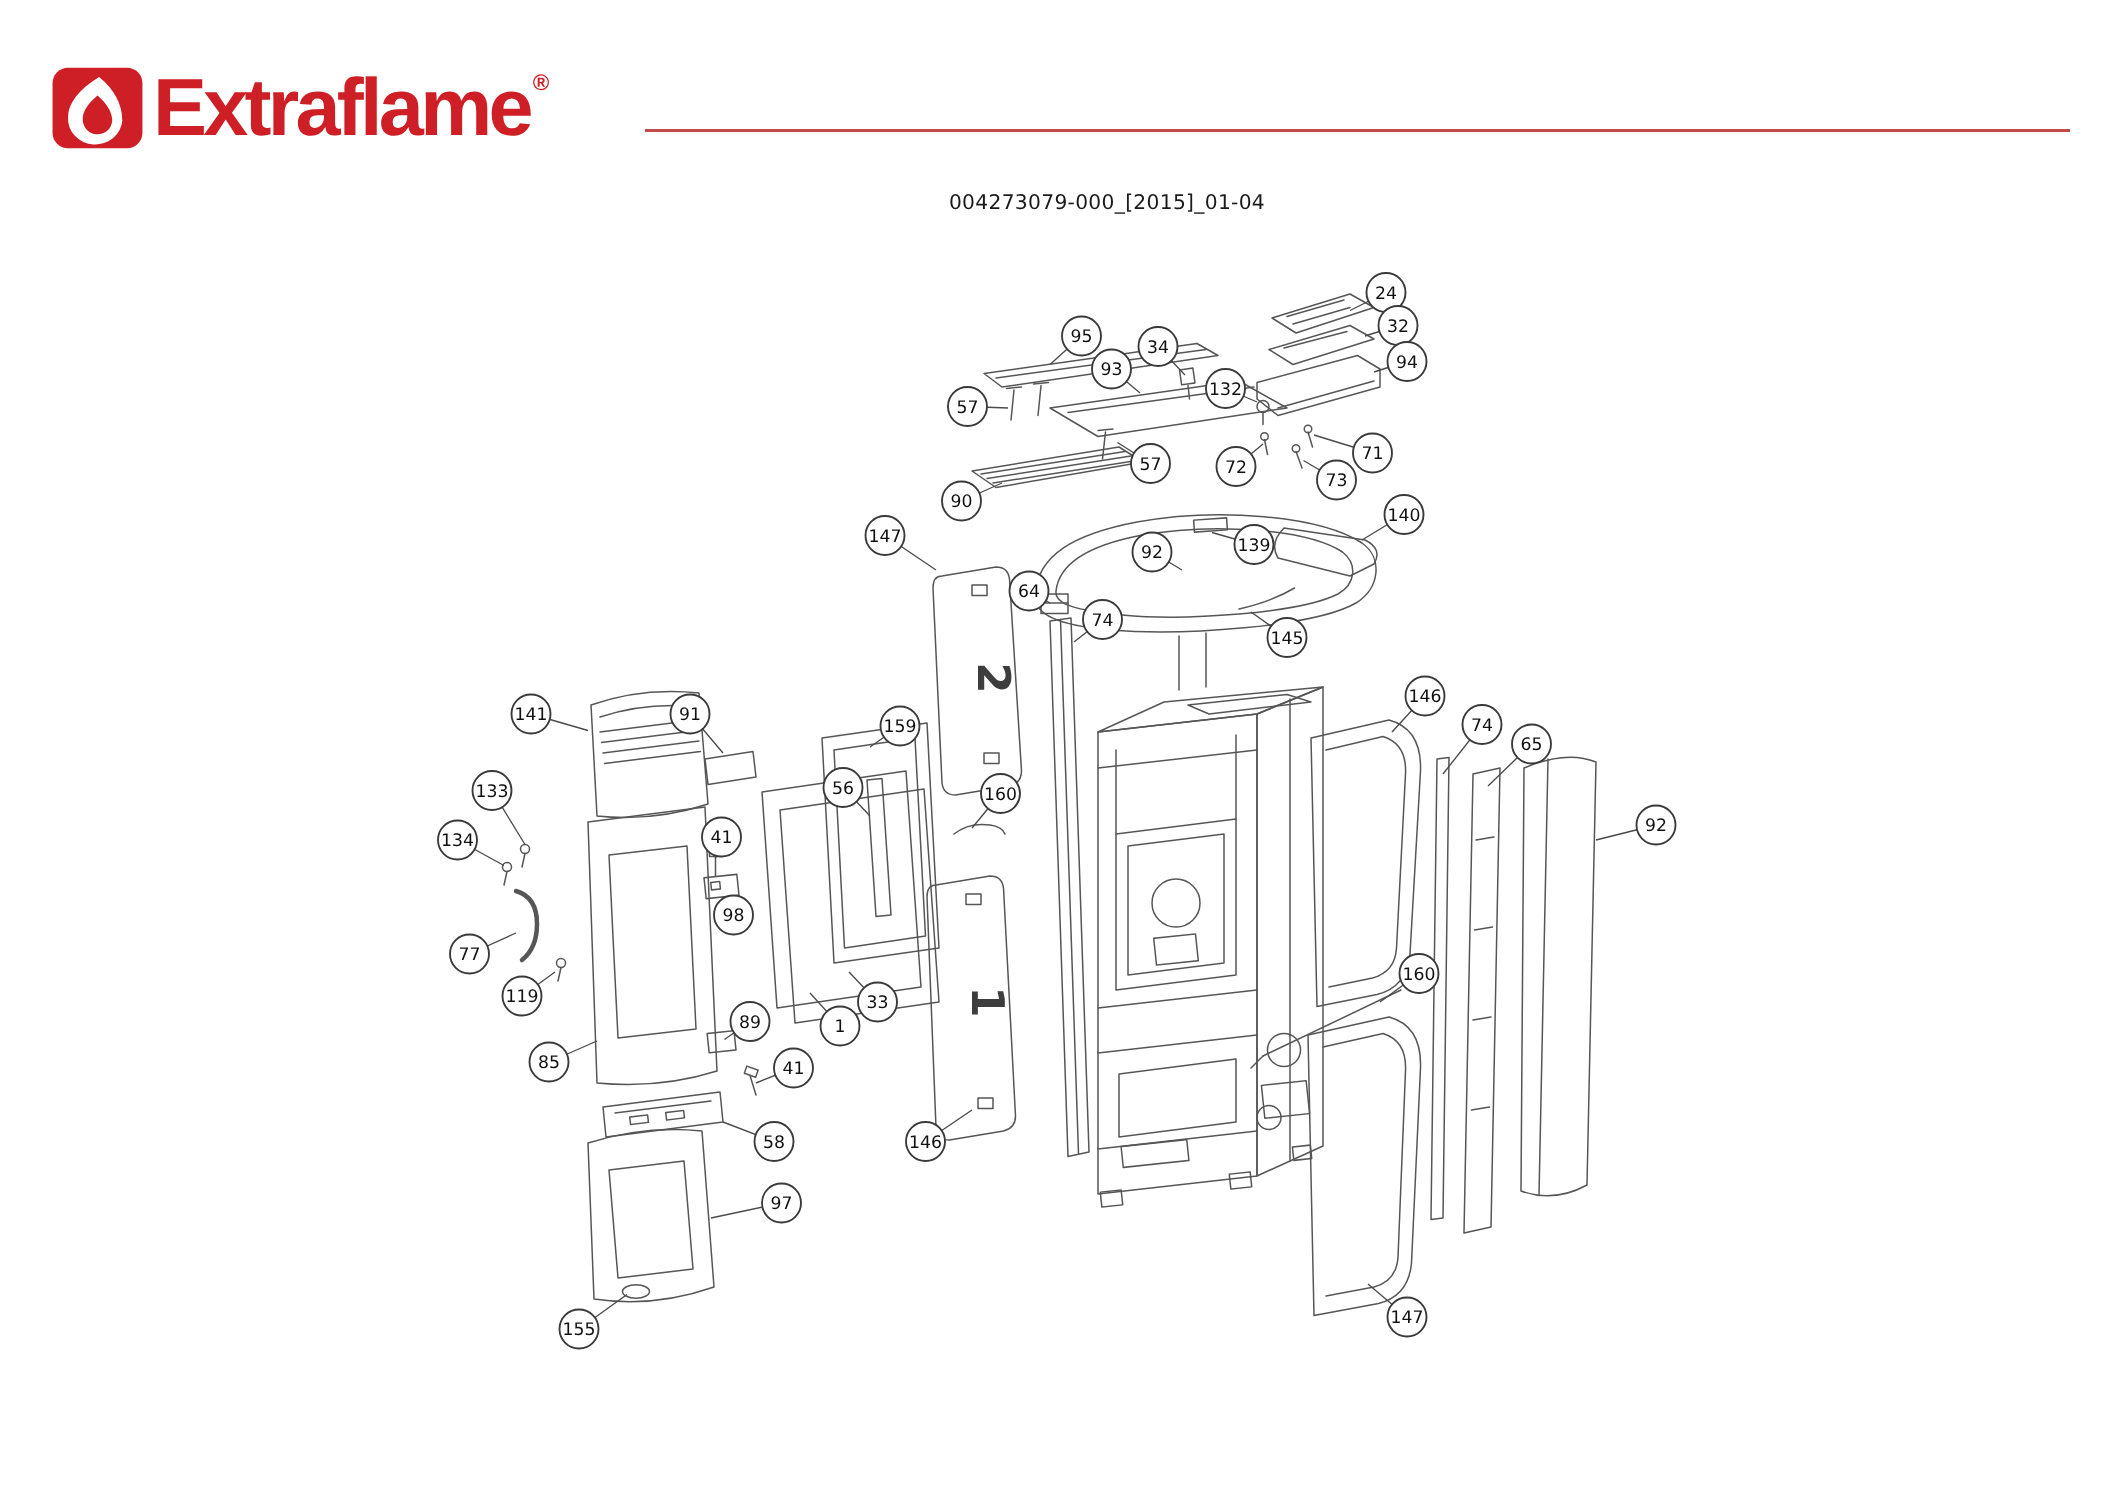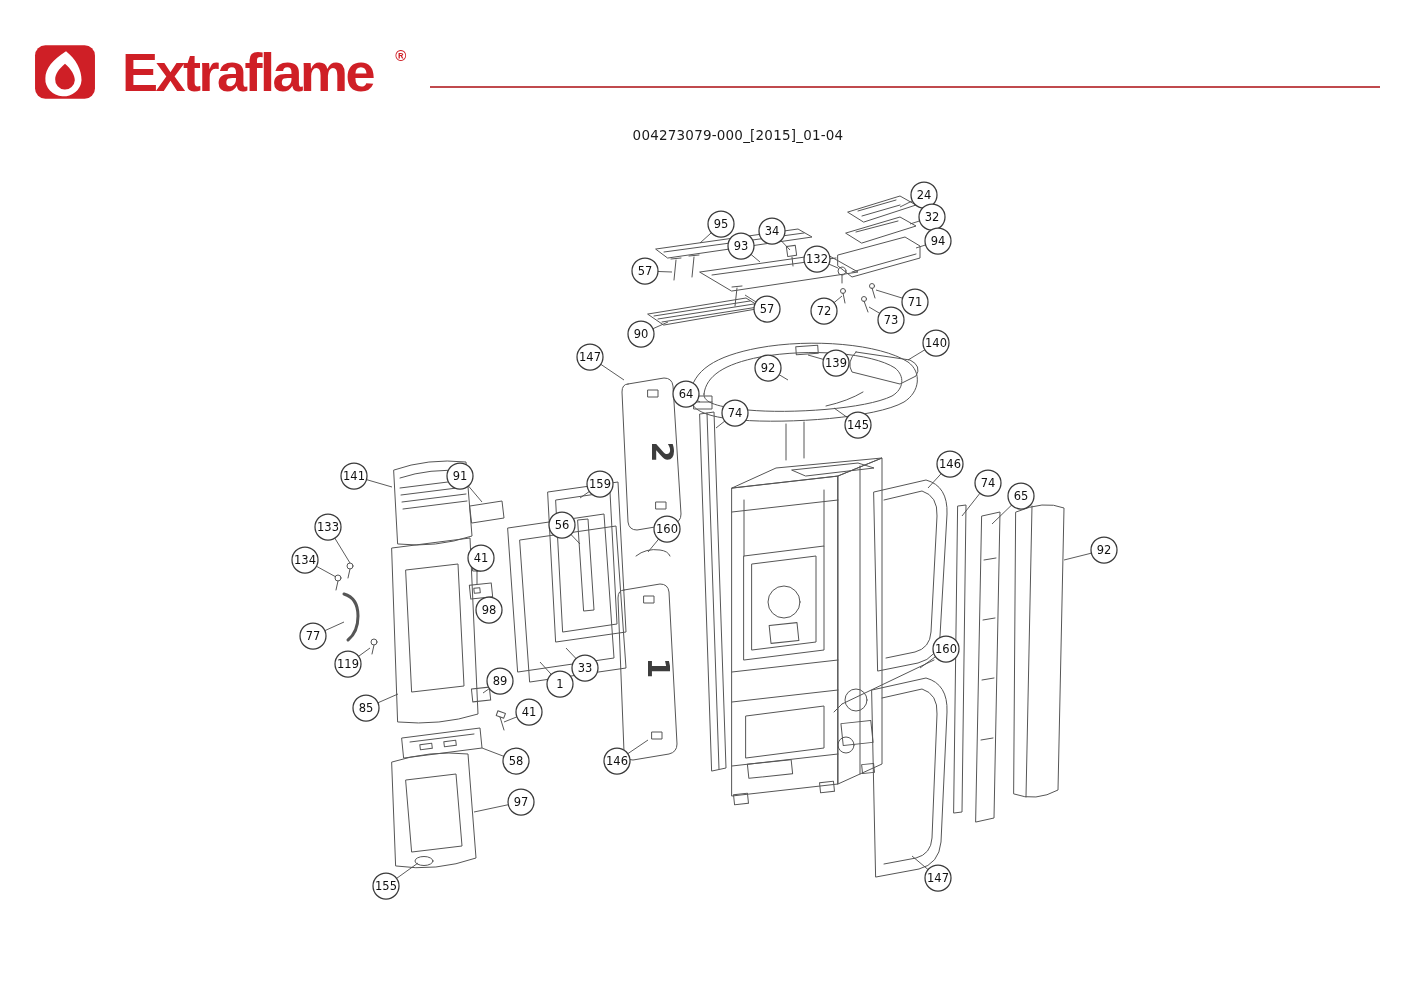--- a/index.html
+++ b/index.html
@@ -1,18 +1,18 @@
 <!DOCTYPE html>
 <html><head>
 <meta charset="utf-8">
 <style>
   html,body{margin:0;padding:0;background:#ffffff;}
   .page{position:relative;width:1410px;height:996px;background:#ffffff;overflow:hidden;
         font-family:"Liberation Sans",sans-serif;}
-  .logo{position:absolute;left:34px;top:44px;display:flex;align-items:flex-start;gap:20px;}
+  .logo{position:absolute;left:34px;top:44px;display:flex;align-items:flex-start;}
   .logo-icon{width:62px;height:56px;flex:0 0 auto;}
   .wordmark{color:#cf1f26;font-size:54px;font-weight:bold;letter-spacing:-2.5px;line-height:56px;margin-left:6px;}
   .reg{color:#cf1f26;font-size:15px;font-weight:bold;margin-left:2px;margin-top:3px;}
   .brand-rule{position:absolute;left:430px;right:30px;top:86px;height:2px;background:#c04a4e;}
   .doc-code{position:absolute;top:127px;left:0;width:100%;text-align:center;font-size:13.5px;
             color:#1a1a1a;letter-spacing:.2px;font-family:"DejaVu Sans",sans-serif;padding-left:33px;}
   #diagram-svg{position:absolute;left:0;top:0;width:1410px;height:996px;}
   .leader{stroke:#4a4a4a;stroke-width:0.9;}
   .balloon{fill:#ffffff;stroke:#3a3a3a;stroke-width:1.25;}
   .balloon-label{font-family:"DejaVu Sans",sans-serif;font-size:11.5px;fill:#111111;

